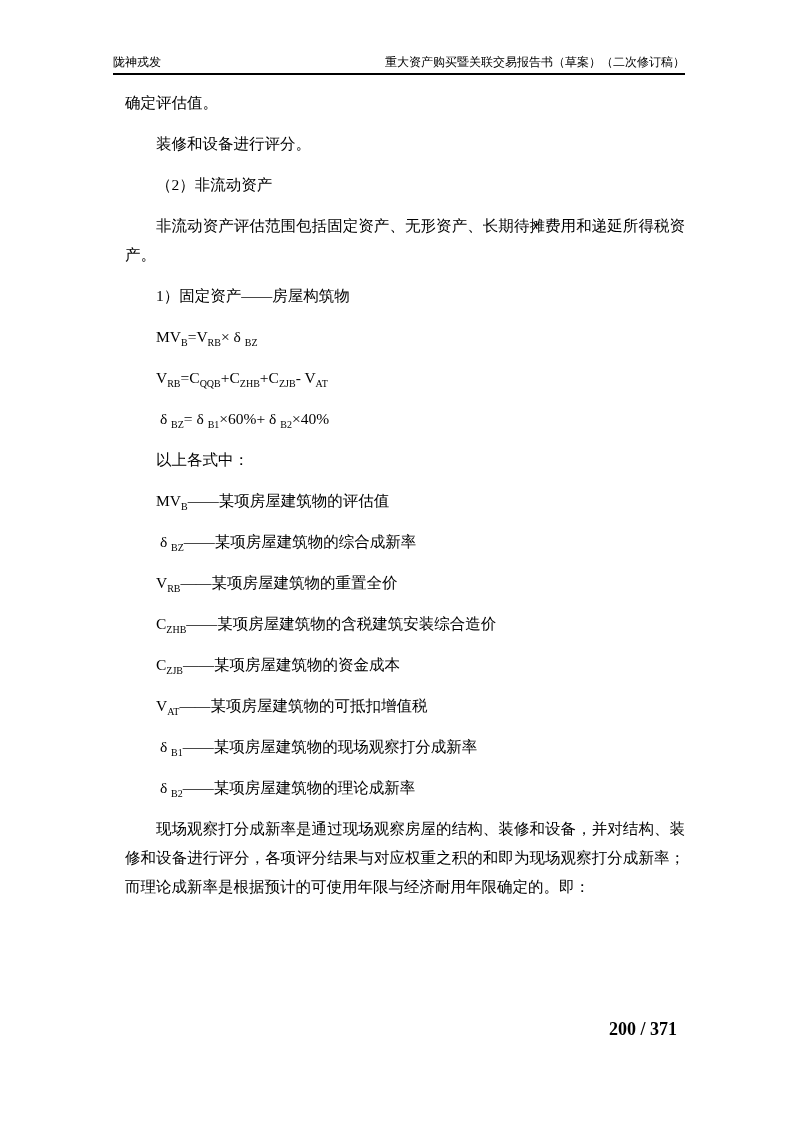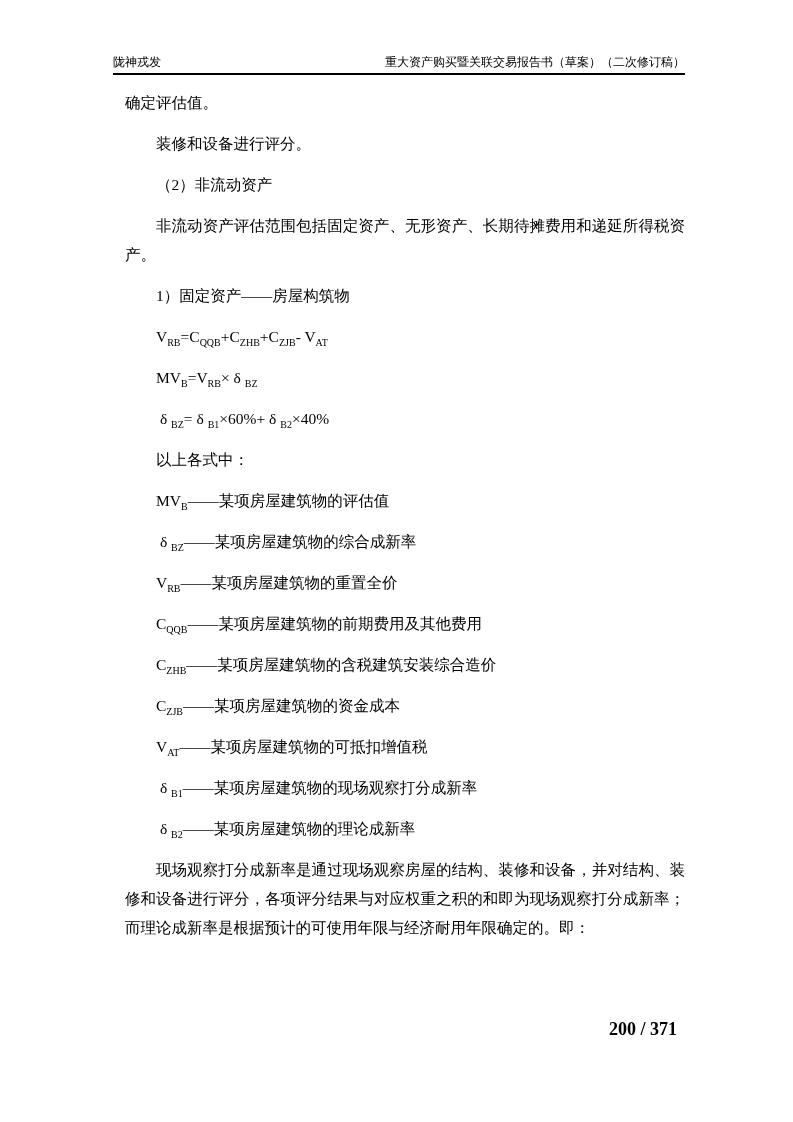--- a/index.html
+++ b/index.html
@@ -62,28 +62,27 @@
     <span class="h-right">重大资产购买暨关联交易报告书（草案）（二次修订稿）</span>
   </div>
 
   <div class="content">
 
   <p><span>确定评估值。</span></p>
       <p class="indent"><span>装修和设备进行评分。</span></p>
       <p class="indent"><span>（2）非流动资产</span></p>
       <p class="indent"><span>非流动资产评估范围包括固定资产、无形资产、长期待摊费用和递延所得税资产。</span></p>
       <p class="indent"><span>1）固定资产——房屋构筑物</span></p>
+      <p class="indent formula"><span>MV</span><sub>B</sub><span>=V</span><sub>RB</sub><span>× δ </span><sub>BZ</sub></p>
       <p class="indent formula"><span>V</span><sub>RB</sub><span>=C</span><sub>QQB</sub><span>+C</span><sub>ZHB</sub><span>+C</span><sub>ZJB</sub><span>- V</span><sub>AT</sub></p>
-      <p class="indent formula"><span>MV</span><sub>B</sub><span>=V</span><sub>RB</sub><span>× δ </span><sub>BZ</sub></p>
       <p class="indent formula"><span>&nbsp;δ </span><sub>BZ</sub><span>= δ </span><sub>B1</sub><span>×60%+ δ </span><sub>B2</sub><span>×40%</span></p>
       <p class="indent"><span>以上各式中：</span></p>
       <p class="indent formula"><span>MV</span><sub>B</sub><span>——某项房屋建筑物的评估值</span></p>
       <p class="indent formula"><span>&nbsp;δ </span><sub>BZ</sub><span>——某项房屋建筑物的综合成新率</span></p>
       <p class="indent formula"><span>V</span><sub>RB</sub><span>——某项房屋建筑物的重置全价</span></p>
-      <p class="indent formula"><span>C</span><sub>QQB</sub><span>——某项房屋建筑物的前期费用及其他费用</span></p>
       <p class="indent formula"><span>C</span><sub>ZHB</sub><span>——某项房屋建筑物的含税建筑安装综合造价</span></p>
       <p class="indent formula"><span>C</span><sub>ZJB</sub><span>——某项房屋建筑物的资金成本</span></p>
       <p class="indent formula"><span>V</span><sub>AT</sub><span>——某项房屋建筑物的可抵扣增值税</span></p>
       <p class="indent formula"><span>&nbsp;δ </span><sub>B1</sub><span>——某项房屋建筑物的现场观察打分成新率</span></p>
       <p class="indent formula"><span>&nbsp;δ </span><sub>B2</sub><span>——某项房屋建筑物的理论成新率</span></p>
       <p class="indent space-before"><span>现场观察打分成新率是通过现场观察房屋的结构、装修和设备，并对结构、装修和设备进行评分，各项评分结果与对应权重之积的和即为现场观察打分成新率；而理论成新率是根据预计的可使用年限与经济耐用年限确定的。即：</span></p>
     </div>
 
   <div class="footer">
     <span>200 / 371</span>

